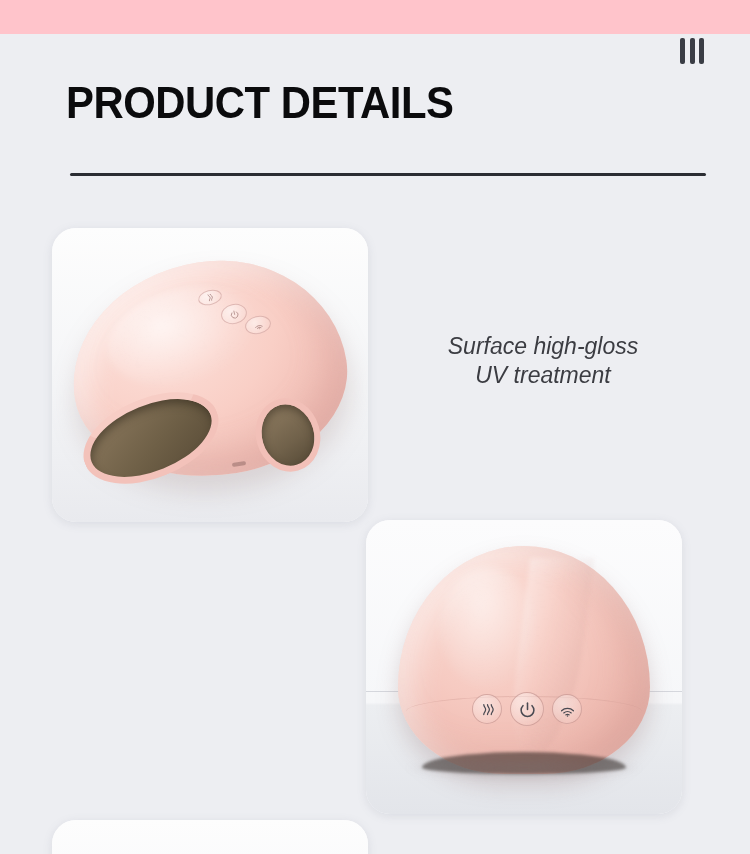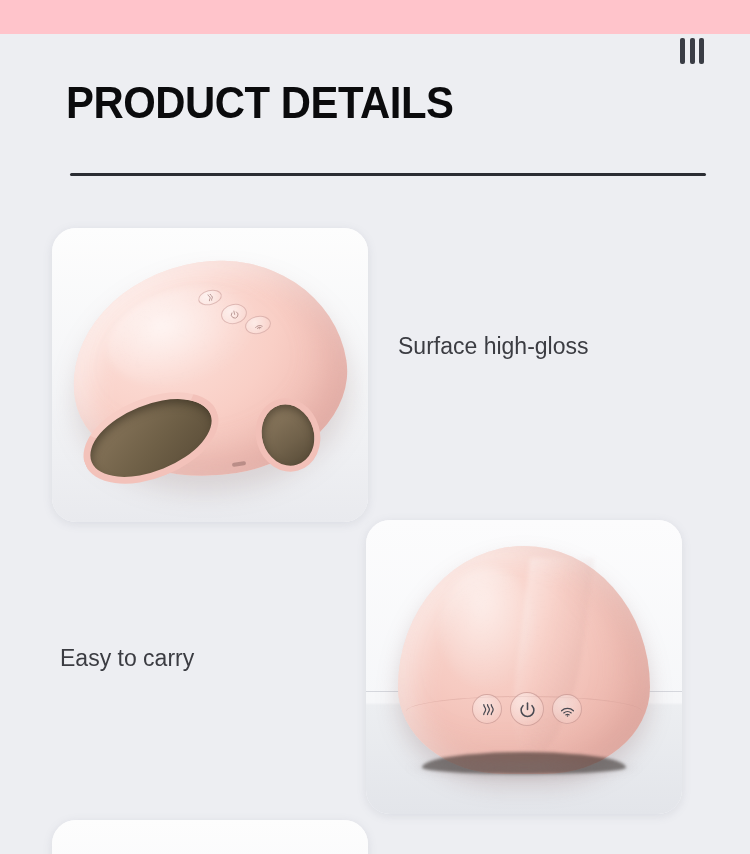--- a/index.html
+++ b/index.html
@@ -311,26 +311,28 @@
     justify-content: center;
     color: #4a4a52;
   }
   .dev-front .btn.mid { width: 32px; height: 32px; }
   .dev-front .btn svg { width: 15px; height: 15px; }
   .dev-front .btn.mid svg { width: 17px; height: 17px; }
 
   
   .caption {
     position: absolute;
+    text-align: center;
     color: #3b3c42;
     font-family: "Liberation Sans", sans-serif;
     font-size: 23px;
     line-height: 29px;
     font-weight: normal;
     white-space: nowrap;
+    font-style: italic;
   }
   .caption-gloss   { left: 398px; top: 332px; width: 290px; }
   .caption-compact { left: 60px;  top: 644px; width: 266px; }
 </style>
 </head>
 <body>
 
 <div class="top-banner"></div>
 
 <div class="page-header">
@@ -375,24 +377,24 @@
         <path d="M3 16a13 13 0 0 1 18 0"></path>
         <path d="M7 19a8 8 0 0 1 10 0"></path>
         <circle cx="12" cy="21" r="1.4" fill="currentColor" stroke="none"></circle>
       </svg>
     </div>
   </div>
 </div>
 
 <div class="caption caption-gloss">
   <div>Surface high-gloss</div>
+  <div>UV treatment</div>
 </div>
 
 <div class="caption caption-compact">
-  <div>Easy to carry</div>
 </div>
 
 <div class="photo-card card-two">
   <div class="photo-bg sweep"></div>
 
   <div class="dev-front">
     <div class="shell"></div>
     <div class="crease"></div>
     <div class="gloss"></div>
     <div class="seam"></div>

